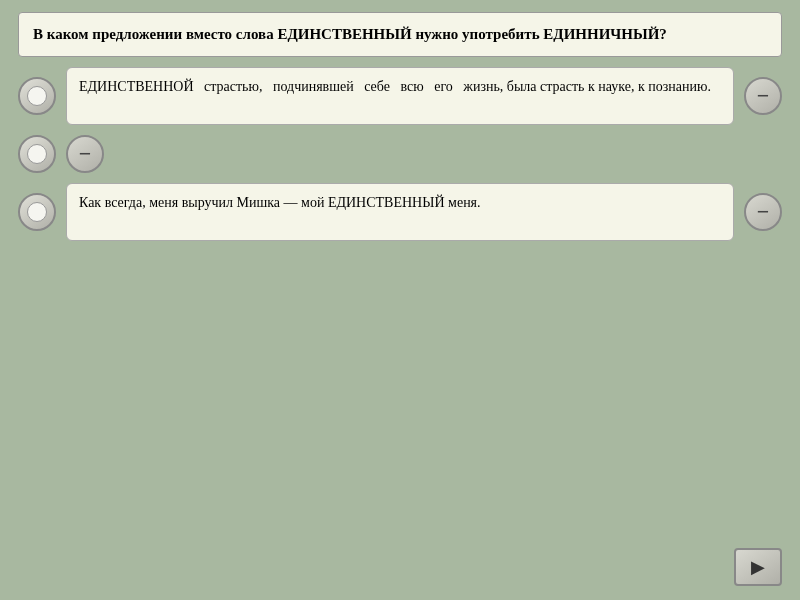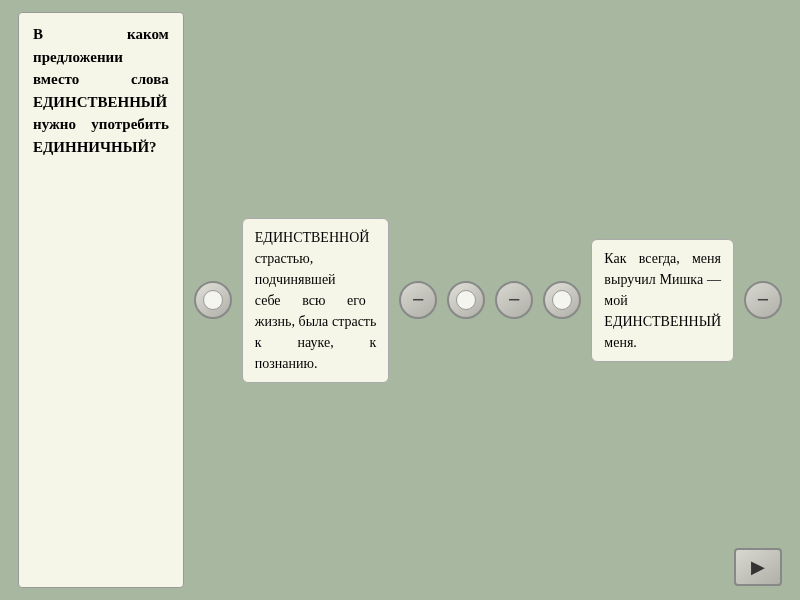--- a/index.html
+++ b/index.html
@@ -11,21 +11,21 @@
       font-family: "Times New Roman", Times, serif;
       overflow: hidden;
       position: relative;
     }
 
     .main-container {
       width: 100%;
       height: 100%;
       padding: 12px 18px;
       display: flex;
-      flex-direction: row;
+      flex-direction: column;
       gap: 10px;
     }
 
     
     .question-box {
       background-color: #f5f5e8;
       border: 1.5px solid #999;
       border-radius: 4px;
       padding: 10px 14px;
       font-size: 15px;
@@ -66,21 +66,21 @@
       flex: 1;
       background-color: #f5f5e8;
       border: 1.5px solid #aaa;
       border-radius: 6px;
       padding: 8px 12px;
       font-size: 14px;
       line-height: 1.5;
       text-align: justify;
       min-height: 58px;
       display: flex;
-      align-items: flex-end;
+      align-items: flex-start;
     }
 
     .action-btn {
       width: 38px;
       height: 38px;
       border-radius: 50%;
       background: linear-gradient(145deg, #d8d8d0, #b0b0a8);
       border: 2px solid #888;
       cursor: pointer;
       flex-shrink: 0;

